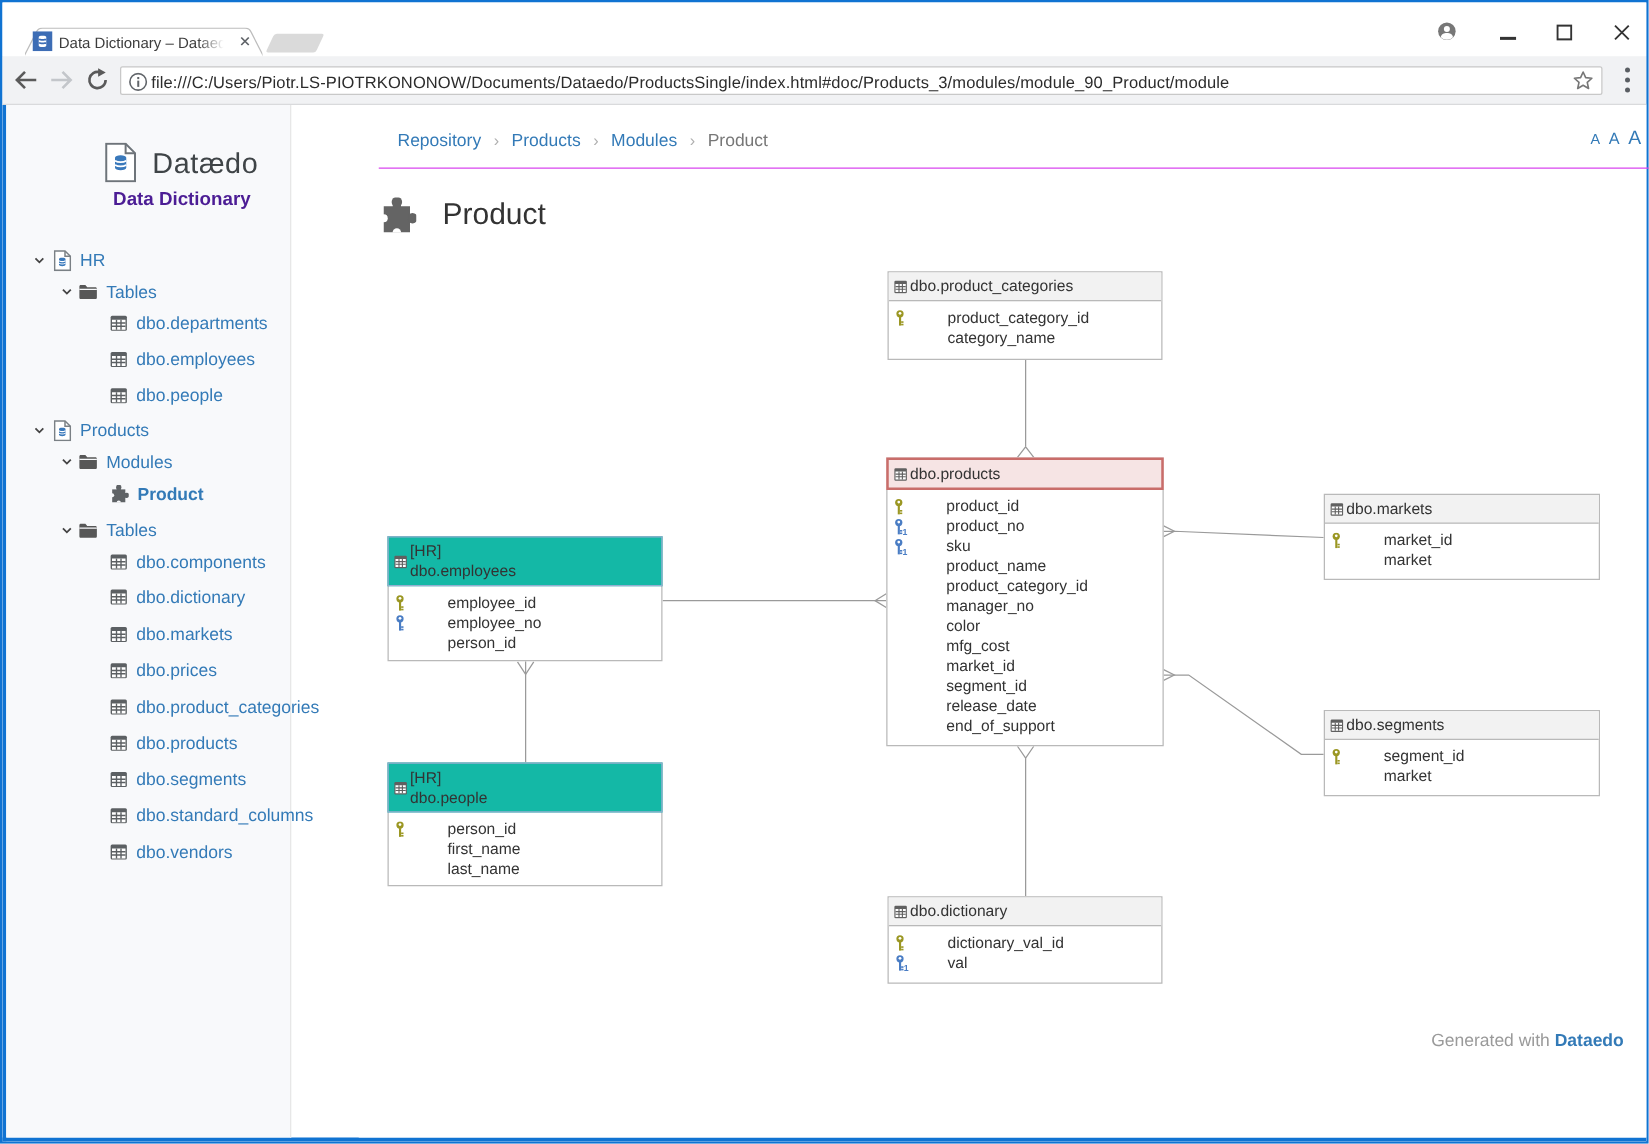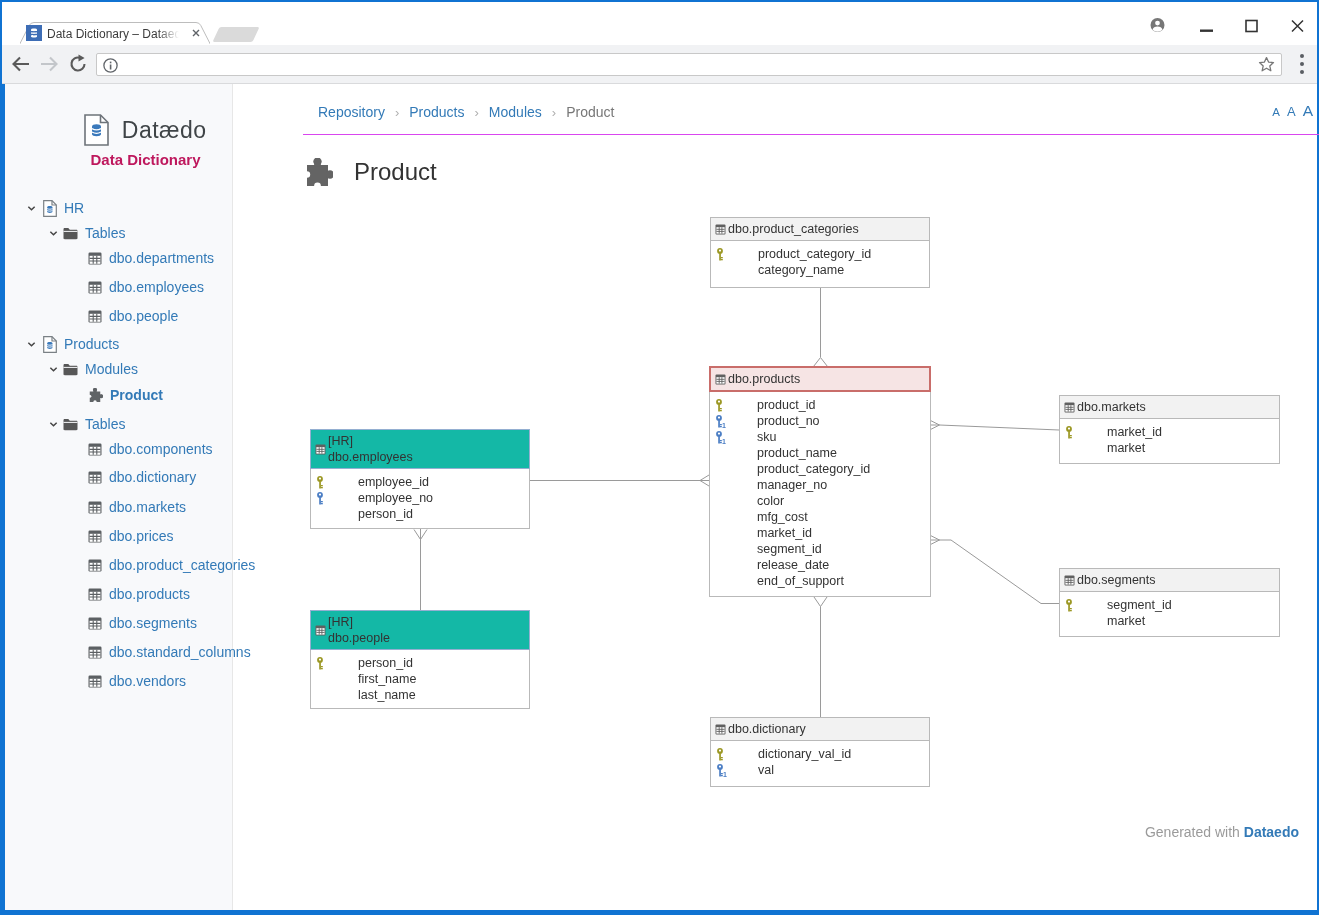--- a/index.html
+++ b/index.html
@@ -20,21 +20,21 @@
 #toolbar { position:absolute; left:2px; top:45px; width:1315px; height:39px; background:#f1f2f4; border-bottom:1px solid #d9dadc; }
 #urlbar { position:absolute; left:94px; top:8px; width:1186px; height:23px; background:#fff; border:1px solid #c8c8c8; border-radius:2px; display:flex; align-items:center; }
 #urltext { position:absolute; left:24px; top:4px; font-size:13.2px; color:#2c2c2c; letter-spacing:0.1px; white-space:nowrap; }
 
 #page { position:absolute; left:2px; top:84px; width:1315px; height:829px; background:#fff; border-left:3px solid #1073d2; border-bottom:3px solid #1073d2; }
 #sidebar { position:absolute; left:0; top:0; width:228px; height:826px; background:#f8f9fb; border-right:1px solid #e7e7e7; }
 #main { position:absolute; left:282px; top:0; width:1030px; height:826px; background:#fff; }
 
 #logo { position:absolute; left:0; top:30px; width:281px; text-align:center; }
 #logoname { font-size:23px; color:#3f4447; letter-spacing:0.5px; }
-#ddtitle { position:absolute; left:0; top:67px; width:281px; text-align:center; font-size:15px; font-weight:bold; color:#be185d; }
+#ddtitle { position:absolute; left:0; top:67px; width:281px; text-align:center; font-size:15px; font-weight:bold; color:#4c1d95; }
 .trow { position:absolute; height:20px; display:flex; align-items:center; font-size:14px; color:#337ab7; white-space:nowrap; }
 .trow .lbl { margin-left:7px; }
 .chev { width:9px; height:9px; }
 .bold { font-weight:bold; }
 
 #crumbs { position:absolute; left:16px; top:0; width:1030px; height:51px; border-bottom:1px solid #d946ef; font-size:14px; }
 #crumbs .inner { position:absolute; left:15px; top:20px; }
 #crumbs a { color:#337ab7; text-decoration:none; }
 #crumbs .sep { color:#b0b0b0; margin:0 10px; font-size:13px; }
 #crumbs .cur { color:#777; }
@@ -109,20 +109,21 @@
   <svg style="position:absolute; left:66px; top:9px;" width="20" height="20" viewBox="0 0 20 20">
       <path d="M16.5 10 A6.5 6.5 0 1 1 11.8 3.75" stroke="#5a5a5a" stroke-width="2.1" fill="none"></path>
       <path d="M10.5 0.5 L16.6 3.9 L10.5 7.4 Z" fill="#5a5a5a"></path>
     </svg>
   <div id="urlbar">
     <svg style="position:absolute; left:6px; top:4px;" width="15" height="15" viewBox="0 0 15 15">
         <circle cx="7.5" cy="7.5" r="6.6" fill="none" stroke="#61656a" stroke-width="1.3"></circle>
         <rect x="6.8" y="3.6" width="1.6" height="1.7" fill="#61656a"></rect>
         <rect x="6.8" y="6.5" width="1.6" height="5" fill="#61656a"></rect>
       </svg>
+    <div id="urltext">file:///C:/Users/Piotr.LS-PIOTRKONONOW/Documents/Dataedo/ProductsSingle/index.html#doc/Products_3/modules/module_90_Product/module</div>
     <svg style="position:absolute; right:6px; top:2px;" width="17" height="17" viewBox="0 0 17 17">
         <path d="M8.5 1.6 L10.55 6.1 L15.5 6.6 L11.8 9.9 L12.85 14.8 L8.5 12.25 L4.15 14.8 L5.2 9.9 L1.5 6.6 L6.45 6.1 Z" fill="none" stroke="#777" stroke-width="1.3" stroke-linejoin="round"></path>
       </svg>
   </div>
   <svg style="position:absolute; left:1298px; top:8px;" width="4" height="22" viewBox="0 0 4 22">
       <circle cx="2" cy="3" r="2" fill="#5a5e63"></circle>
       <circle cx="2" cy="11" r="2" fill="#5a5e63"></circle>
       <circle cx="2" cy="19" r="2" fill="#5a5e63"></circle>
     </svg>
 </div>

